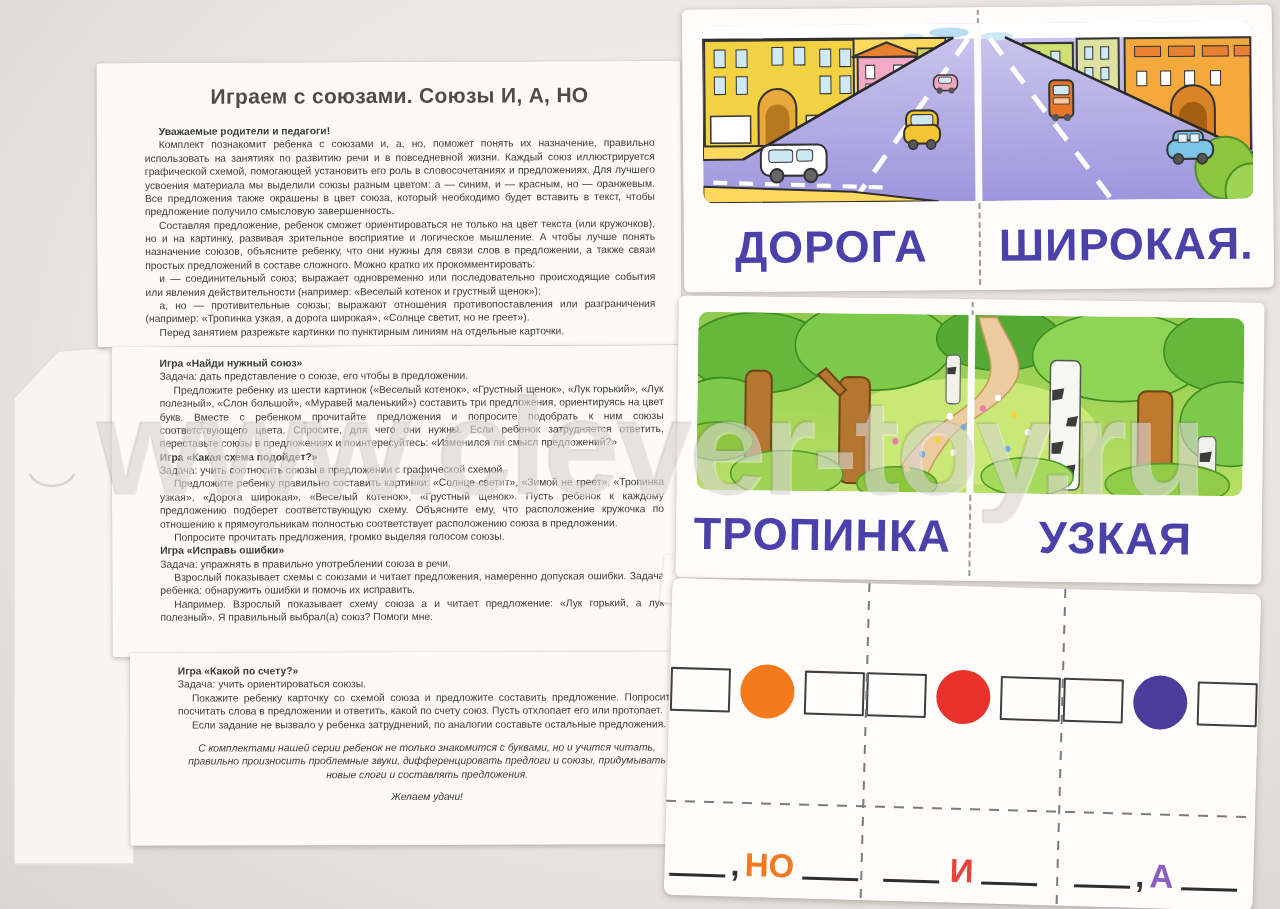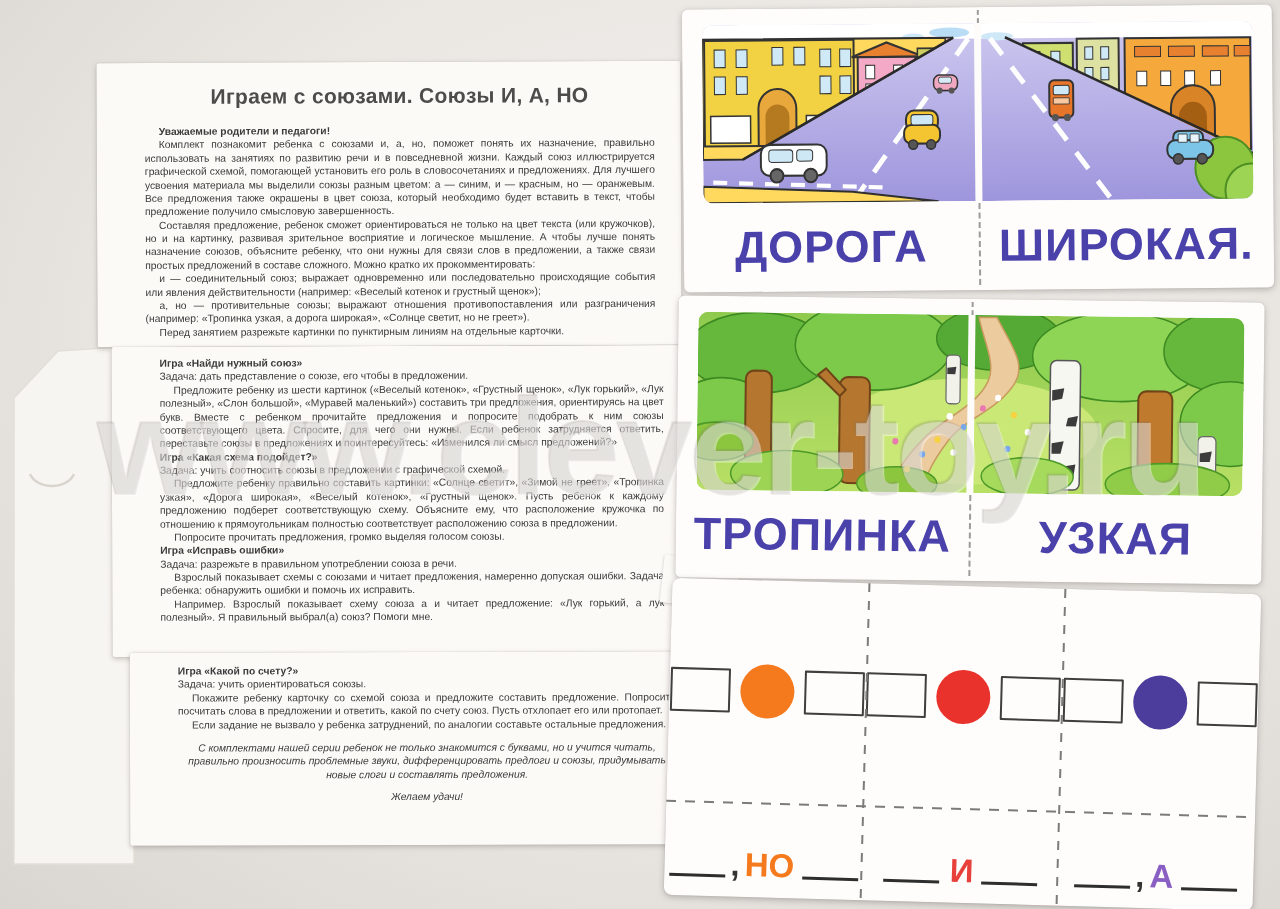--- a/index.html
+++ b/index.html
@@ -100,21 +100,21 @@
         <p class="indent">Предложите ребенку из шести картинок («Веселый котенок», «Грустный щенок», «Лук горький», «Лук полезный», «Слон большой», «Муравей маленький») составить три предложения, ориентируясь на цвет букв. Вместе с ребенком прочитайте предложения и попросите подобрать к ним союзы соответствующего цвета. Спросите, для чего они нужны. Если ребенок затрудняется ответить, переставьте союзы в предложениях и поинтересуйтесь: «Изменился ли смысл предложений?»</p>
       </div>
       <div>
         <p class="game-title">Игра «Какая схема подойдет?»</p>
         <p><span class="task-label">Задача:</span> <span>учить соотносить союзы в предложении с графической схемой.</span></p>
         <p class="indent">Предложите ребенку правильно составить картинки: «Солнце светит», «Зимой не греет», «Тропинка узкая», «Дорога широкая», «Веселый котенок», «Грустный щенок». Пусть ребенок к каждому предложению подберет соответствующую схему. Объясните ему, что расположение кружочка по отношению к прямоугольникам полностью соответствует расположению союза в предложении.</p>
         <p class="indent">Попросите прочитать предложения, громко выделяя голосом союзы.</p>
       </div>
       <div>
         <p class="game-title">Игра «Исправь ошибки»</p>
-        <p><span class="task-label">Задача:</span> <span>разрежьте в правильном употреблении союза в речи.</span></p>
+        <p><span class="task-label">Задача:</span> <span>упражнять в правильно употреблении союза в речи.</span></p>
         <p class="indent">Взрослый показывает схемы с союзами и читает предложения, намеренно допуская ошибки. Задача ребенка: обнаружить ошибки и помочь их исправить.</p>
         <p class="indent">Например. Взрослый показывает схему союза а и читает предложение: «Лук горький, а лук полезный». Я правильный выбрал(а) союз? Помоги мне.</p>
       </div>
     </div>
   </section>
 
   <section class="sheet sheet3">
     <div class="sheet-inner bodytext" style="padding-top:12px;">
       <div>
         <p class="game-title">Игра «Какой по счету?»</p>

